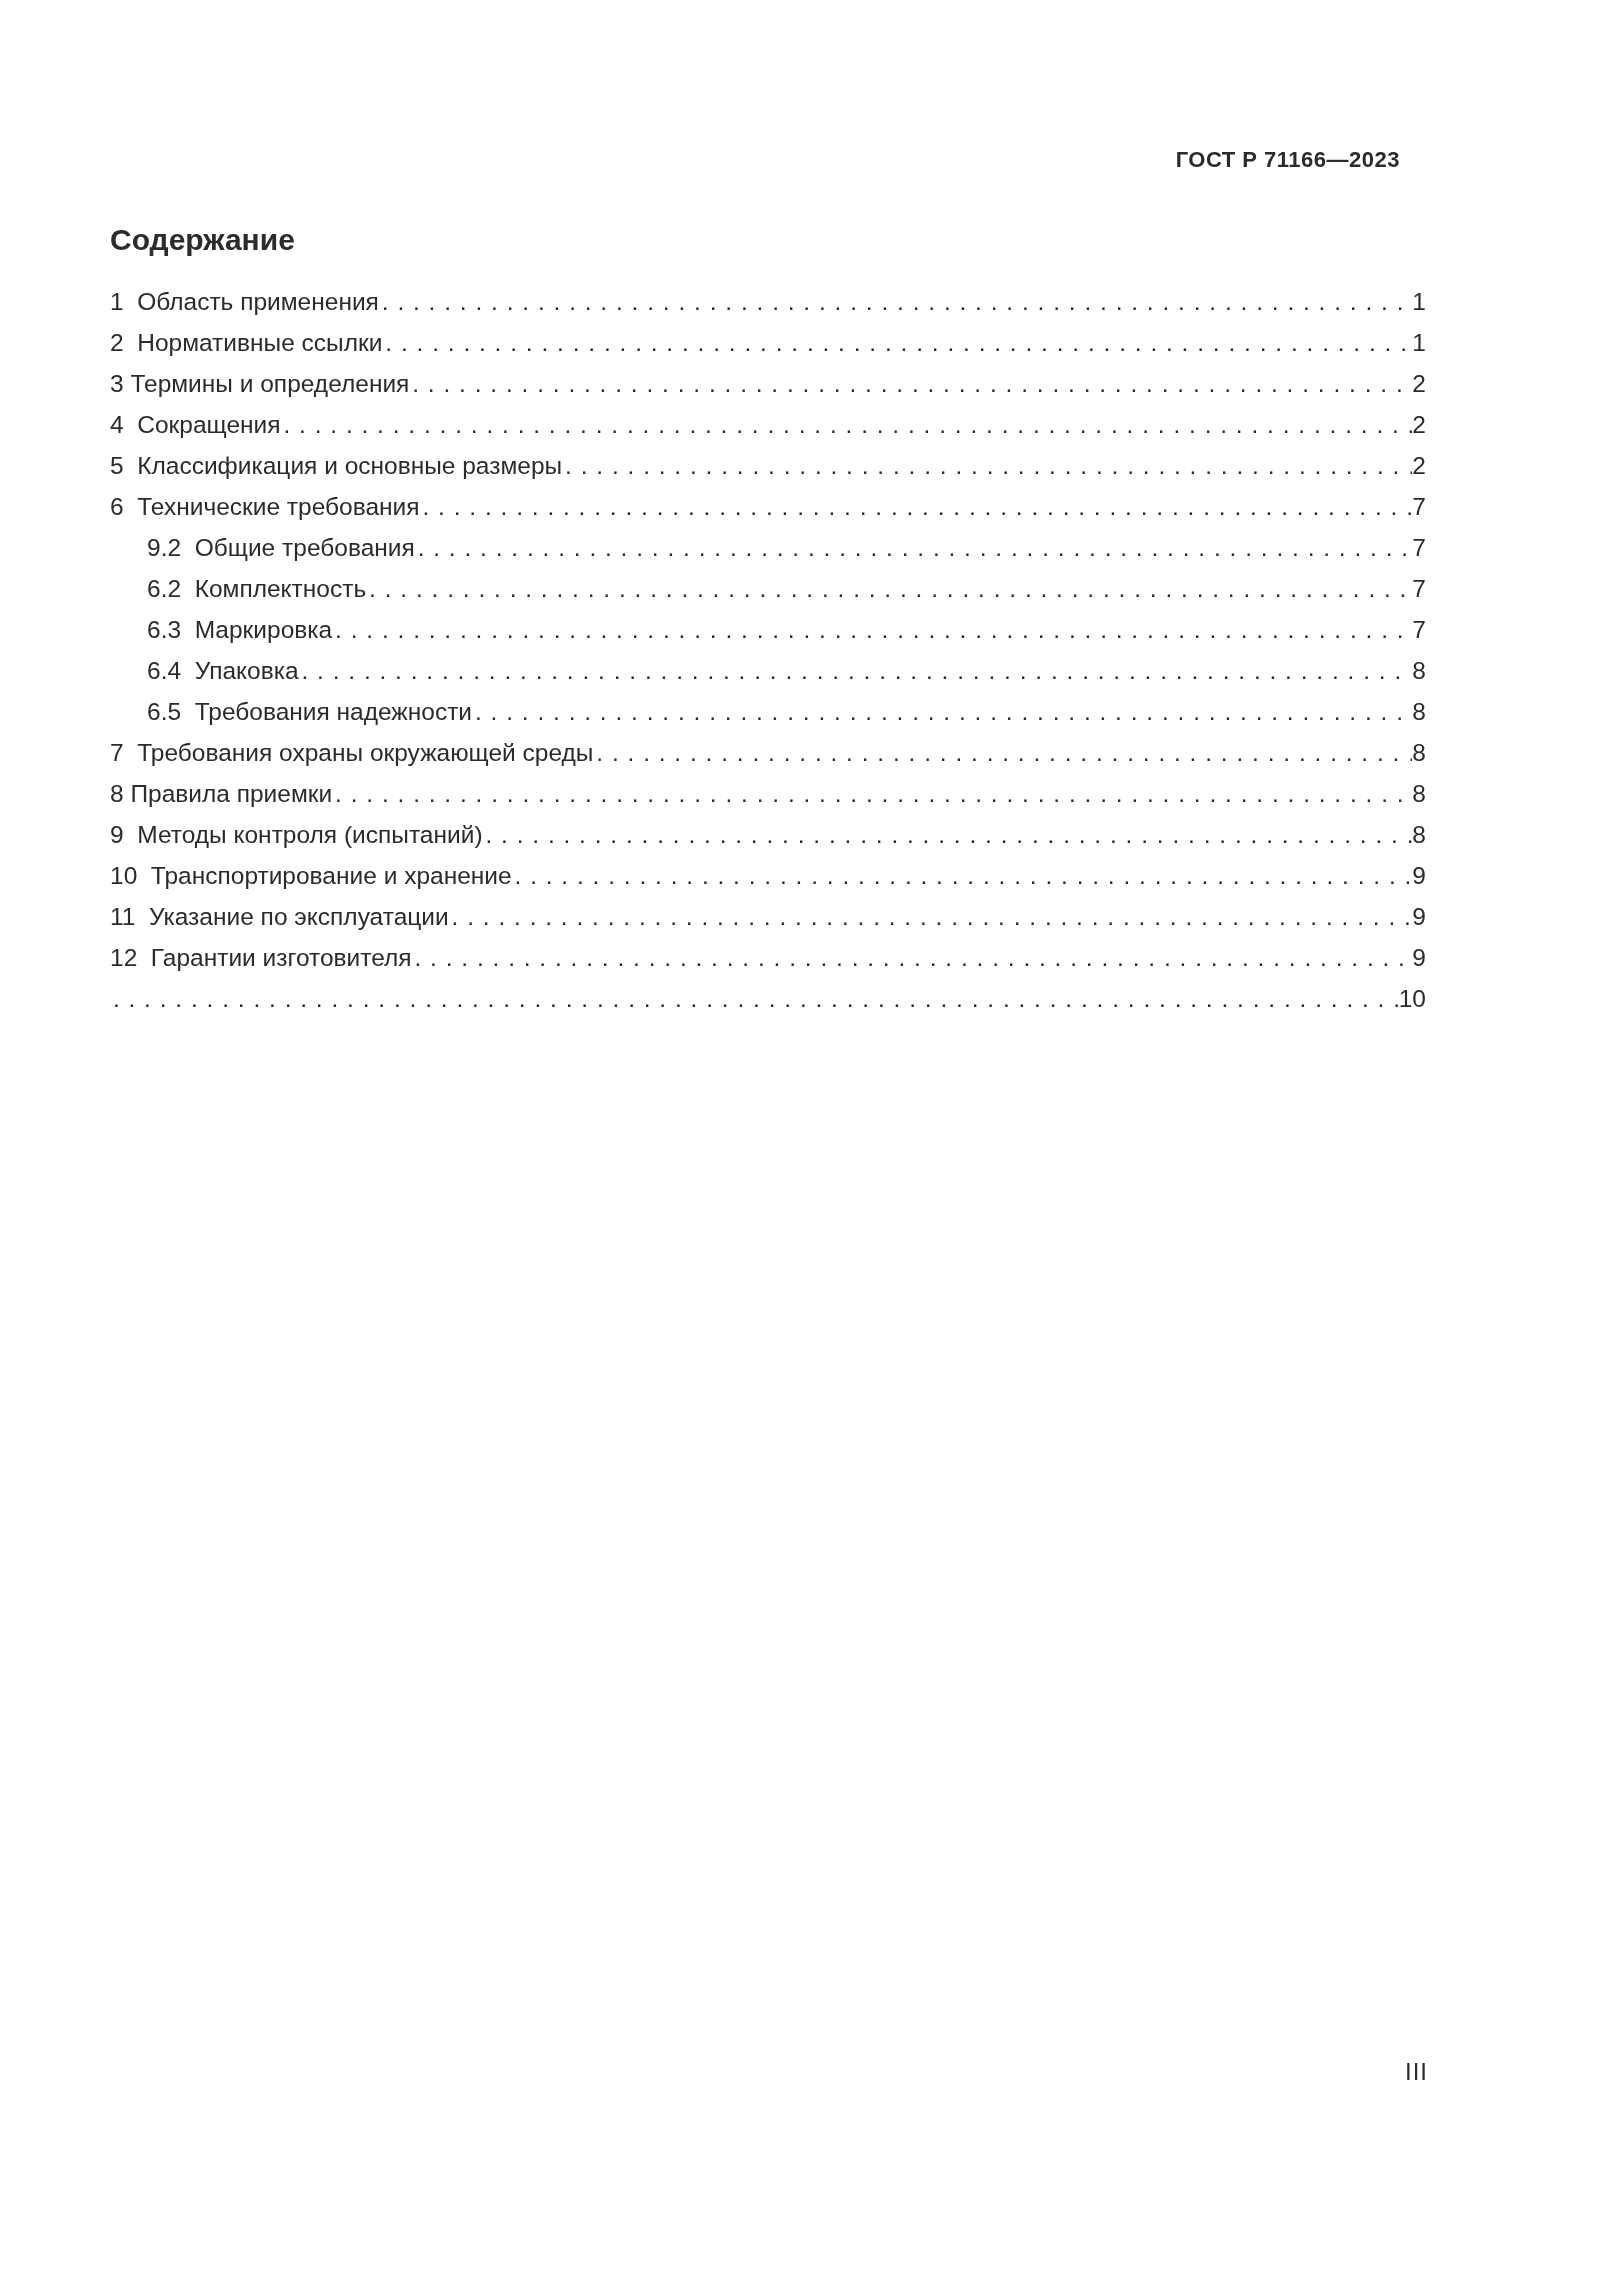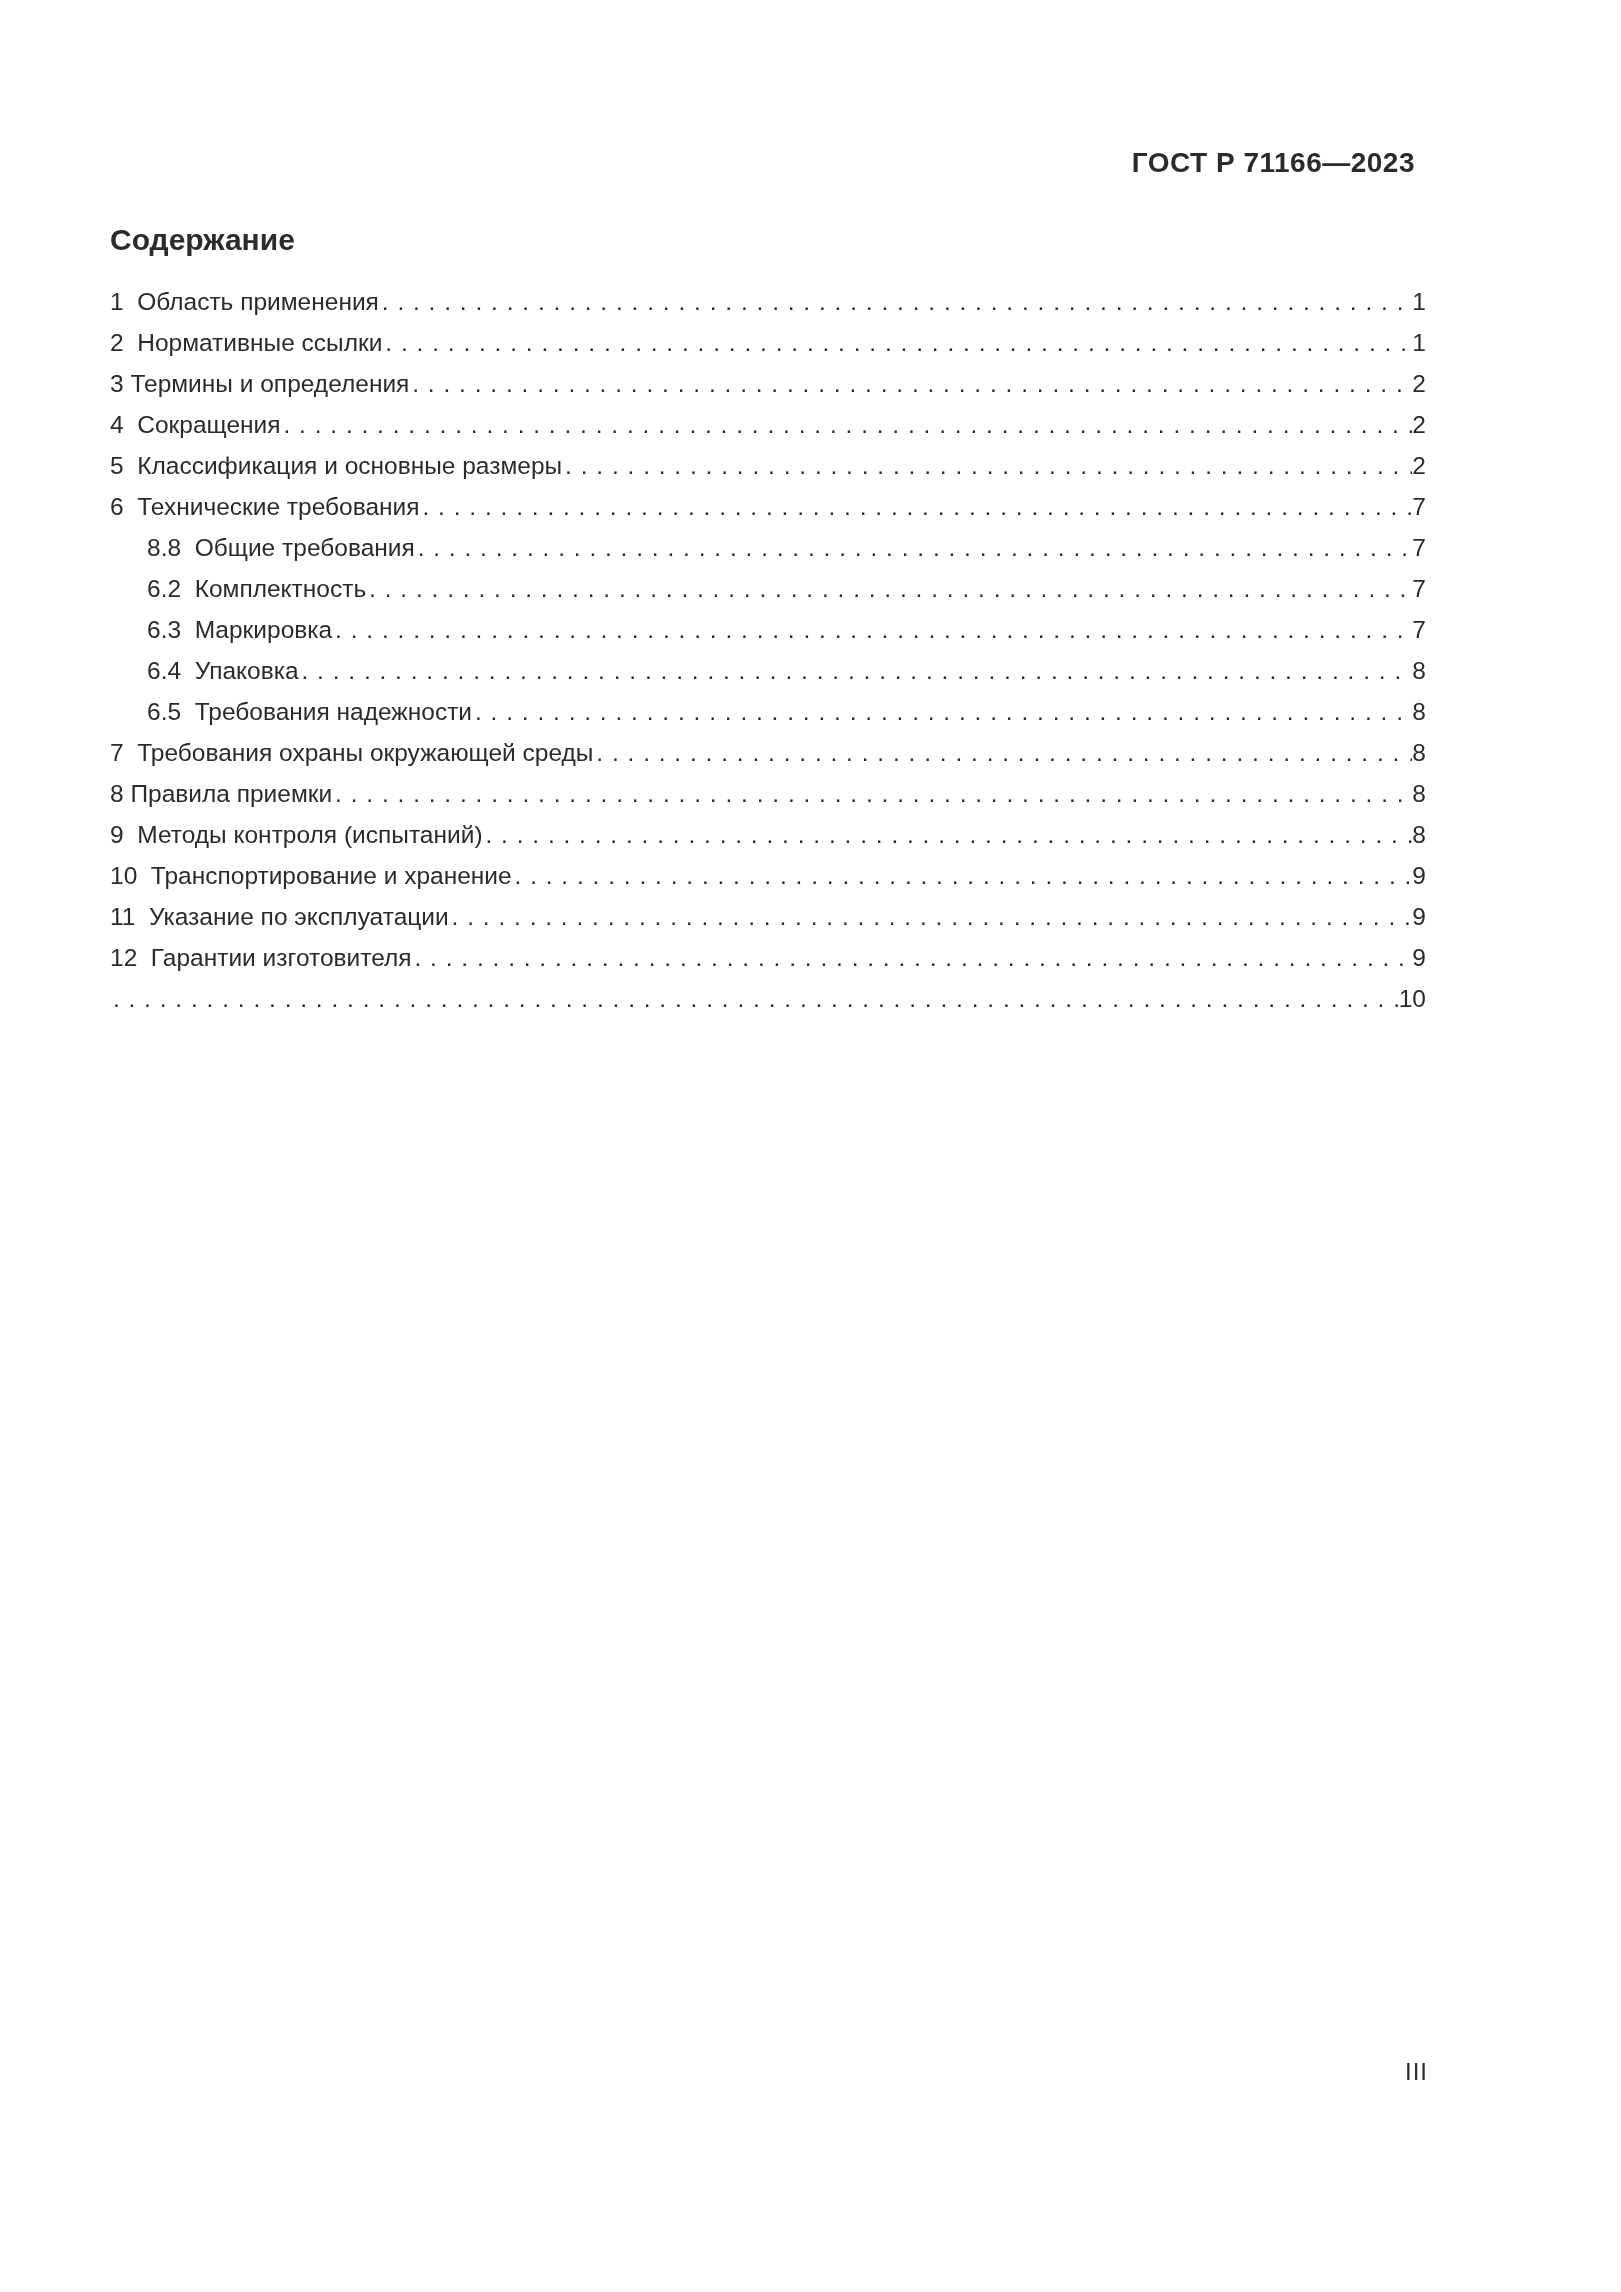--- a/index.html
+++ b/index.html
@@ -11,22 +11,22 @@
     width: 1621px;
     height: 2293px;
     position: relative;
     font-family: "Liberation Sans", sans-serif;
     color: #2b2b2b;
     overflow: hidden;
   }
   .doc-header {
     position: absolute;
     top: 147px;
-    right: 206px;
-    font-size: 28px;
+    right: 221px;
+    font-size: 22px;
     font-weight: bold;
     letter-spacing: 0.5px;
     white-space: pre;
   }
   .doc-title {
     position: absolute;
     top: 223px;
     left: 110px;
     width: 1316px;
     text-align: left;
@@ -107,21 +107,21 @@
     <span class="toc-label">5  Классификация и основные размеры</span>
       <span class="dots">. . . . . . . . . . . . . . . . . . . . . . . . . . . . . . . . . . . . . . . . . . . . . . . . . . . . . . . . . . . . . . . . . . . . . . . . . . . . . . . . . . . . . . . . . . . . . . . . . . . . . . . . . . . . . . . . . . . . . . . . </span>
       <span class="toc-page">2</span>
   </div>
   <div class="toc-row">
     <span class="toc-label">6  Технические требования</span>
       <span class="dots">. . . . . . . . . . . . . . . . . . . . . . . . . . . . . . . . . . . . . . . . . . . . . . . . . . . . . . . . . . . . . . . . . . . . . . . . . . . . . . . . . . . . . . . . . . . . . . . . . . . . . . . . . . . . . . . . . . . . . . . . </span>
       <span class="toc-page">7</span>
   </div>
   <div class="toc-row lvl2">
-    <span class="toc-label">8.8  Общие требования</span>
+    <span class="toc-label">9.2  Общие требования</span>
       <span class="dots">. . . . . . . . . . . . . . . . . . . . . . . . . . . . . . . . . . . . . . . . . . . . . . . . . . . . . . . . . . . . . . . . . . . . . . . . . . . . . . . . . . . . . . . . . . . . . . . . . . . . . . . . . . . . . . . . . . . . . . . . </span>
       <span class="toc-page">7</span>
   </div>
   <div class="toc-row lvl2">
     <span class="toc-label">6.2  Комплектность</span>
       <span class="dots">. . . . . . . . . . . . . . . . . . . . . . . . . . . . . . . . . . . . . . . . . . . . . . . . . . . . . . . . . . . . . . . . . . . . . . . . . . . . . . . . . . . . . . . . . . . . . . . . . . . . . . . . . . . . . . . . . . . . . . . . </span>
       <span class="toc-page">7</span>
   </div>
   <div class="toc-row lvl2">
     <span class="toc-label">6.3  Маркировка</span>

